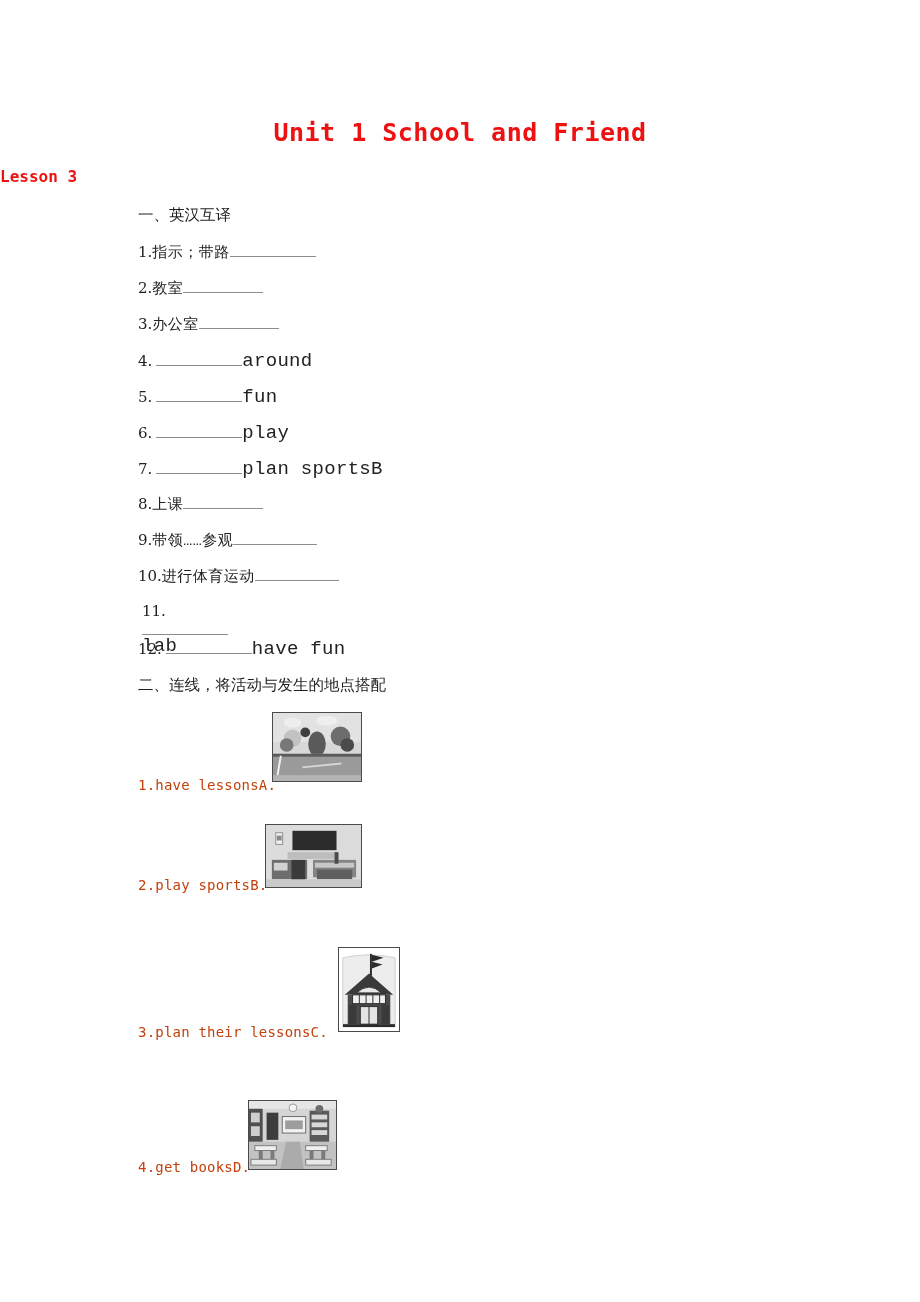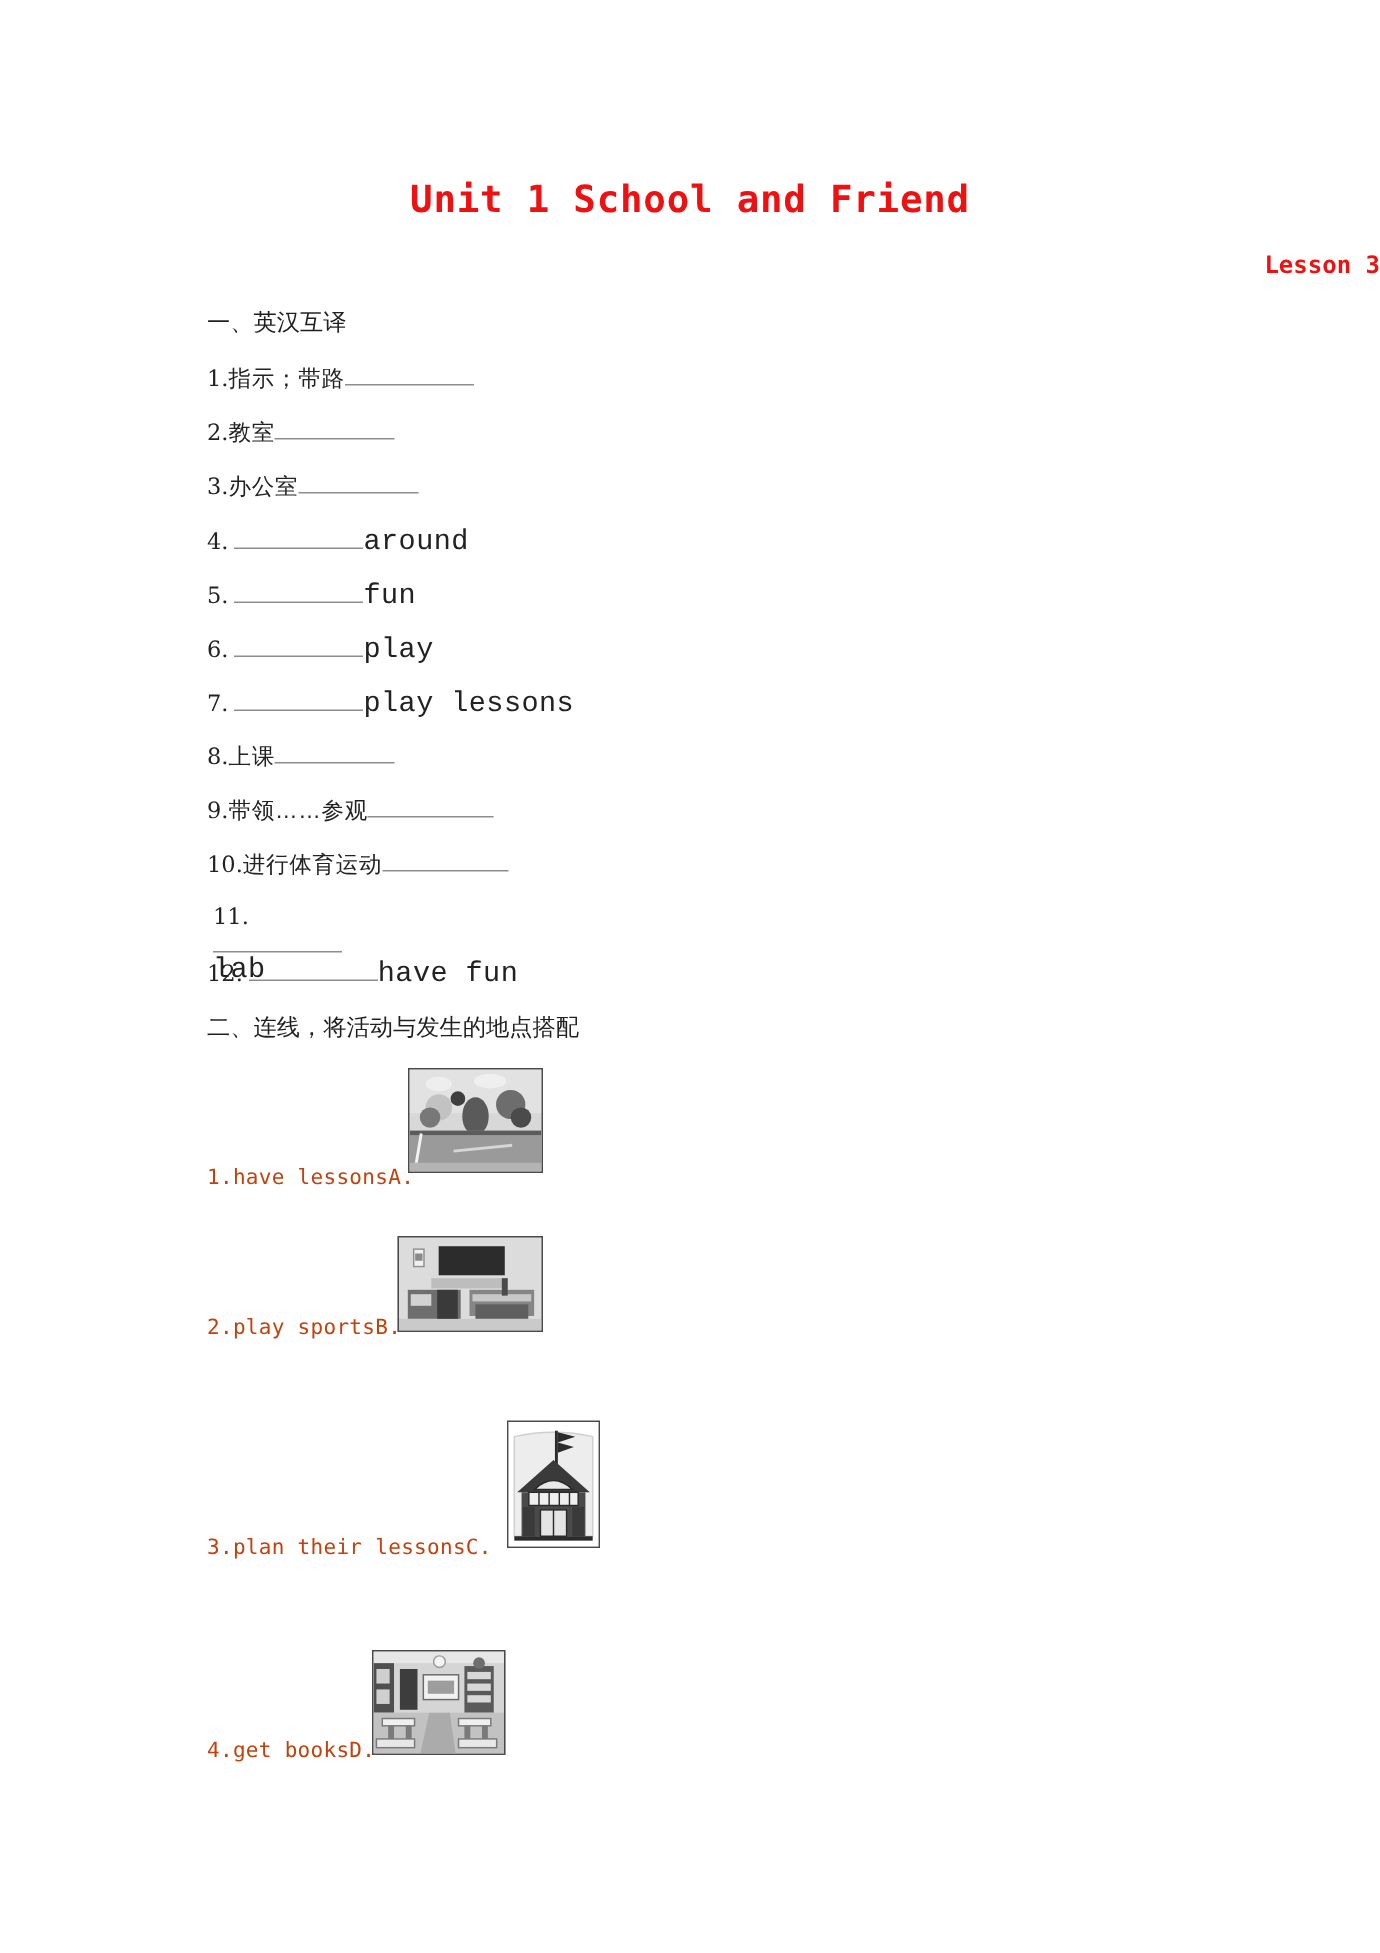--- a/index.html
+++ b/index.html
@@ -33,21 +33,21 @@
     font-family: "DejaVu Sans Mono", "Liberation Mono", monospace;
     font-weight: bold;
     font-size: 25px;
     letter-spacing: 0.5px;
     white-space: nowrap;
   }
   .doc-subtitle {
     position: absolute;
     left: 0; top: 167px;
     width: 920px;
-    text-align: right;
+    text-align: left;
     color: #ee1111;
     font-family: "DejaVu Sans Mono", "Liberation Mono", monospace;
     font-weight: bold;
     font-size: 16px;
     white-space: nowrap;
   }
 
   
   .section-heading {
     position: absolute;
@@ -66,21 +66,21 @@
     color: #222;
     white-space: nowrap;
     display: flex;
     align-items: baseline;
   }
   .tr-num {
     font-family: "DejaVu Serif", "Liberation Serif", serif;
     font-size: 15px;
   }
   .tr-cn {
-    font-family: Liberation Sans, sans-serif;
+    font-family: Liberation Mono, monospace;
     font-size: 15px;
     letter-spacing: 0.5px;
   }
   .tr-en {
     font-family: Liberation Mono, monospace;
     font-size: 19px;
     letter-spacing: 0.3px;
   }
   .blank {
     display: inline-block;
@@ -154,21 +154,21 @@
 
   <div class="tr-item" style="top:422px;">
     <span class="tr-num">6.</span>
     <span class="blank blank-w1" style="margin-left:4px;"></span>
     <span class="tr-en">play</span>
   </div>
 
   <div class="tr-item" style="top:458px;">
     <span class="tr-num">7.</span>
     <span class="blank blank-w1" style="margin-left:4px;"></span>
-    <span class="tr-en">play lessons</span>
+    <span class="tr-en">plan sportsB</span>
   </div>
 
   <div class="tr-item" style="top:494px;">
     <span class="tr-num">8.</span>
     <span class="tr-cn">上课</span>
     <span class="blank blank-w2"></span>
   </div>
 
   <div class="tr-item" style="top:530px;">
     <span class="tr-num">9.</span>

